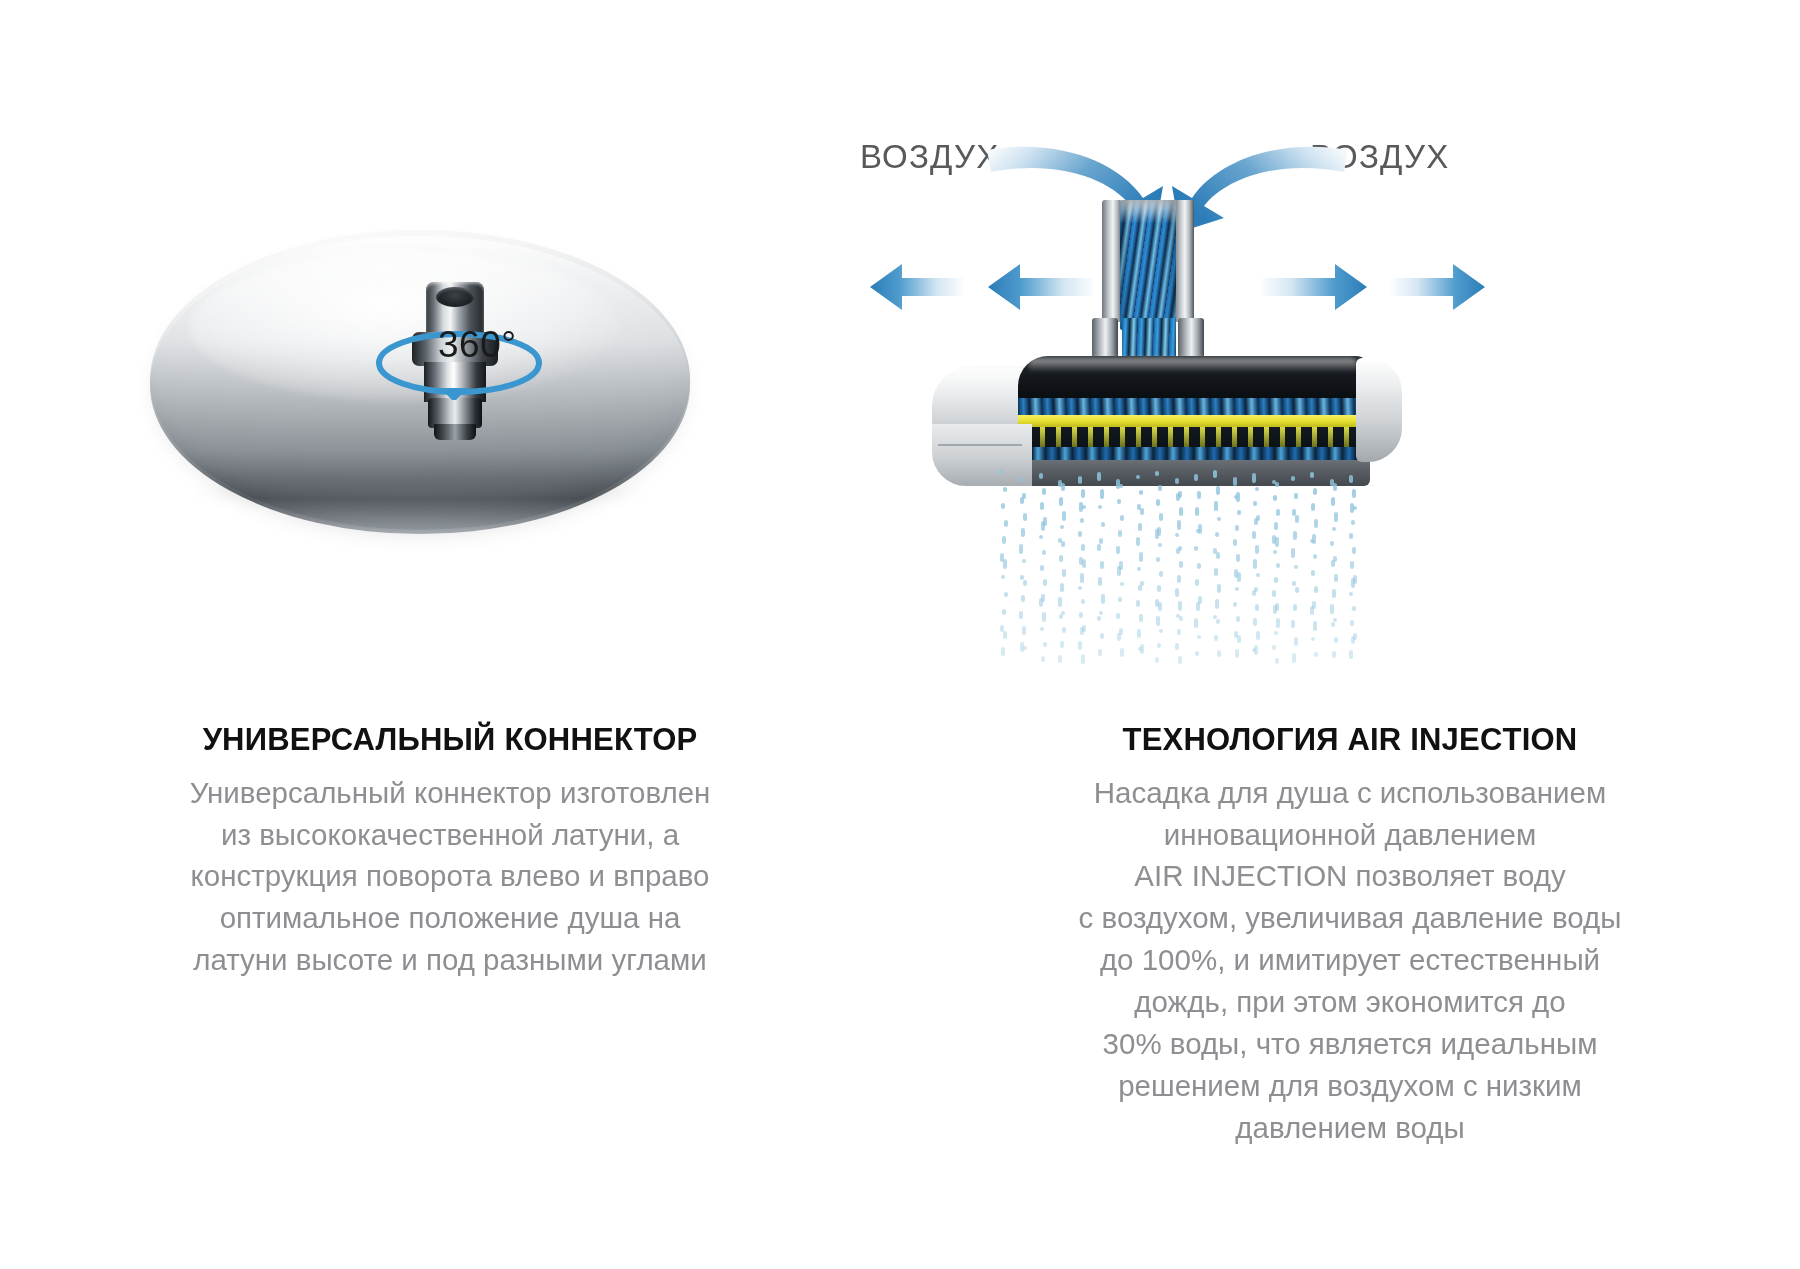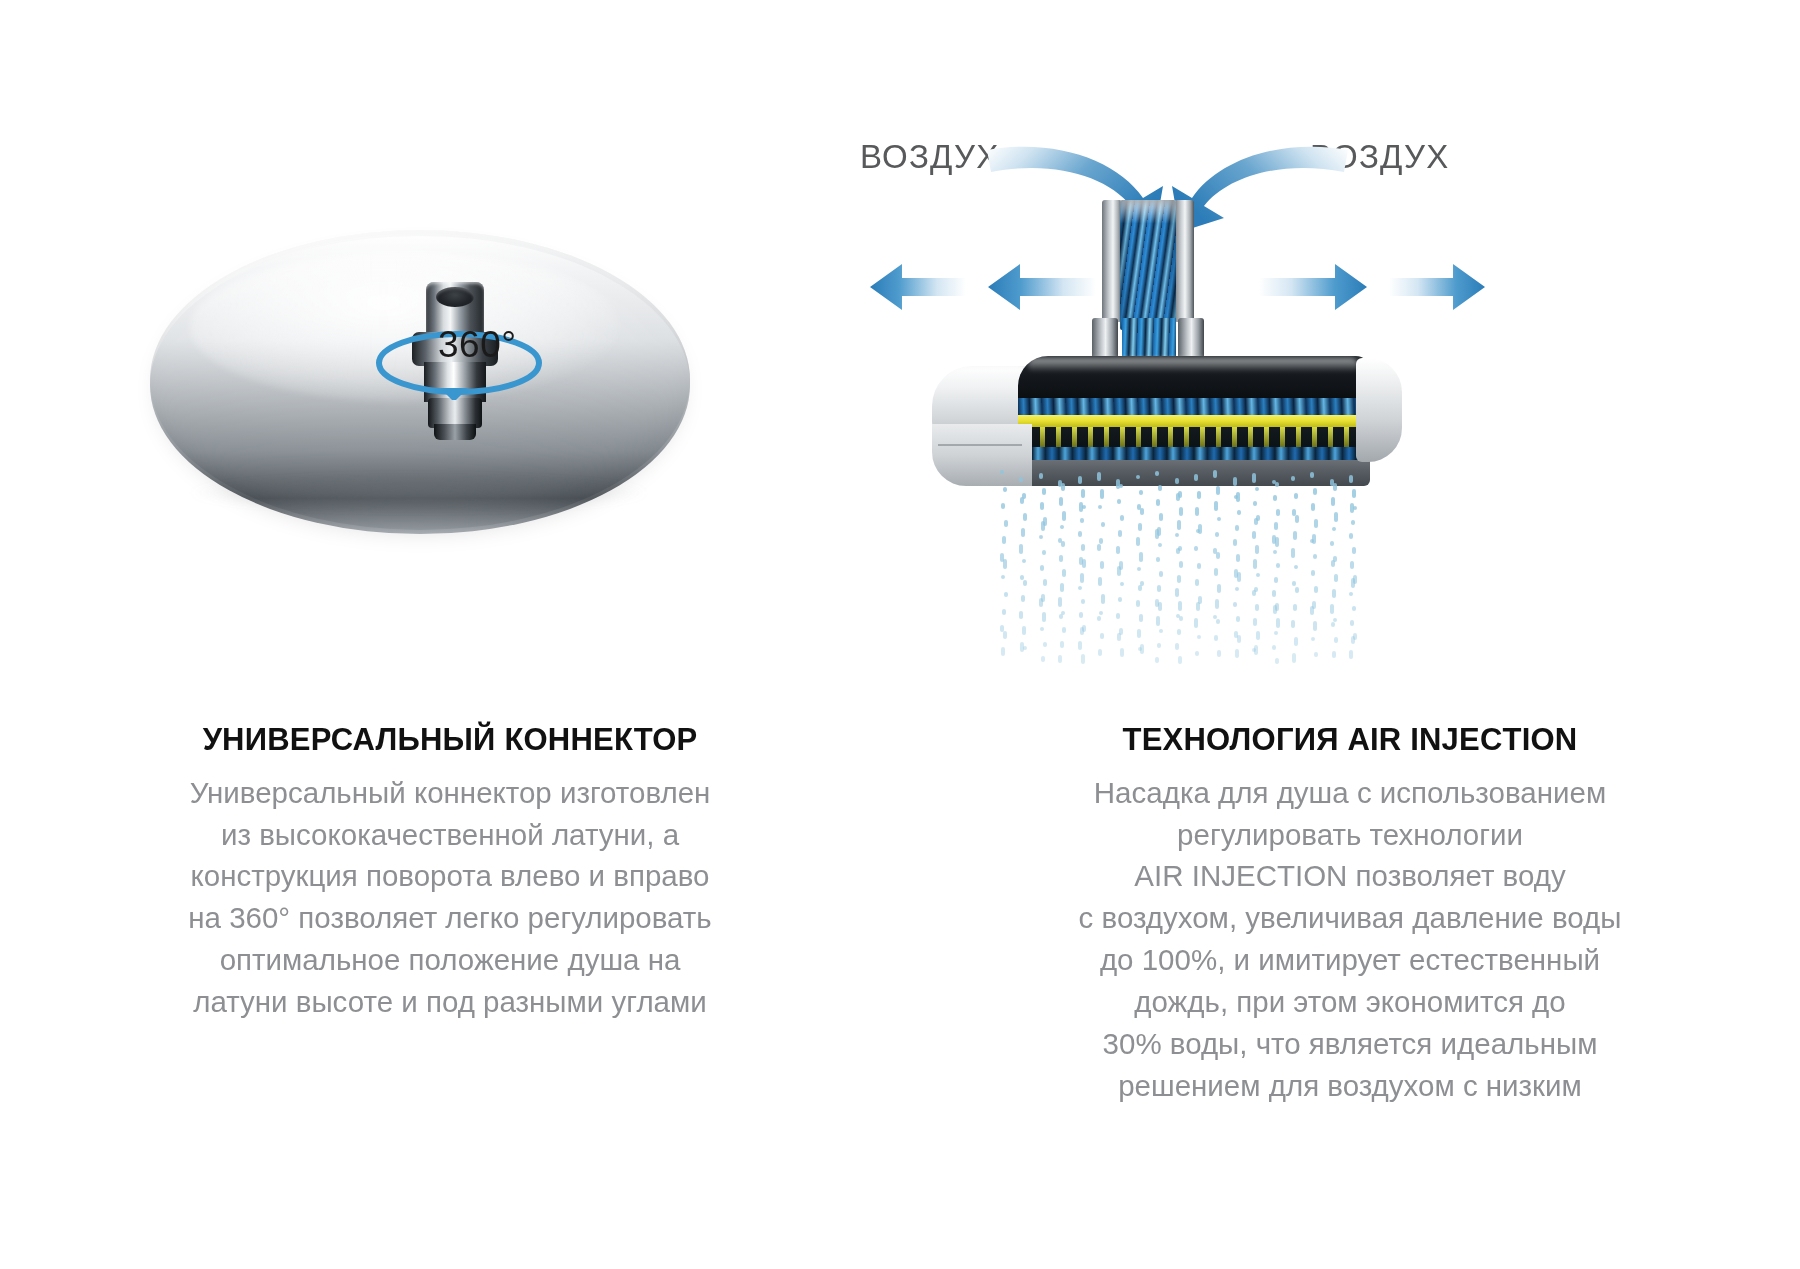--- a/index.html
+++ b/index.html
@@ -389,21 +389,20 @@
         <div class="deg-label">360°</div>
       </div>
     </div>
 
     <div class="caption caption-left">
       <div class="cap-title">УНИВЕРСАЛЬНЫЙ КОННЕКТОР</div>
       <div class="cap-body">
         <div>Универсальный коннектор изготовлен</div>
         <div>из высококачественной латуни, а</div>
         <div>конструкция поворота влево и вправо</div>
-        <div>на 360° позволяет легко регулировать</div>
         <div>оптимальное положение душа на</div>
         <div>латуни высоте и под разными углами</div>
       </div>
     </div>
   </div>
 
   <div class="panel panel-right">
 
     <div class="figure">
       <div class="ai-wrap">
@@ -850,24 +849,25 @@
               <div class="drop" style="top: 180.125px; left: 0px; height: 9px; opacity: 0.354656;"></div>
             </div>
           </div>
       </div>
     </div>
 
     <div class="caption caption-right">
       <div class="cap-title">ТЕХНОЛОГИЯ AIR INJECTION</div>
       <div class="cap-body">
         <div>Насадка для душа с использованием</div>
-        <div>регулировать технологии</div>
+        <div>инновационной давлением</div>
         <div>AIR INJECTION позволяет воду</div>
         <div>с воздухом, увеличивая давление воды</div>
         <div>до 100%, и имитирует естественный</div>
         <div>дождь, при этом экономится до</div>
         <div>30% воды, что является идеальным</div>
         <div>решением для воздухом с низким</div>
+        <div>давлением воды</div>
       </div>
     </div>
   </div>
 
 </div>
 
 </body></html>

